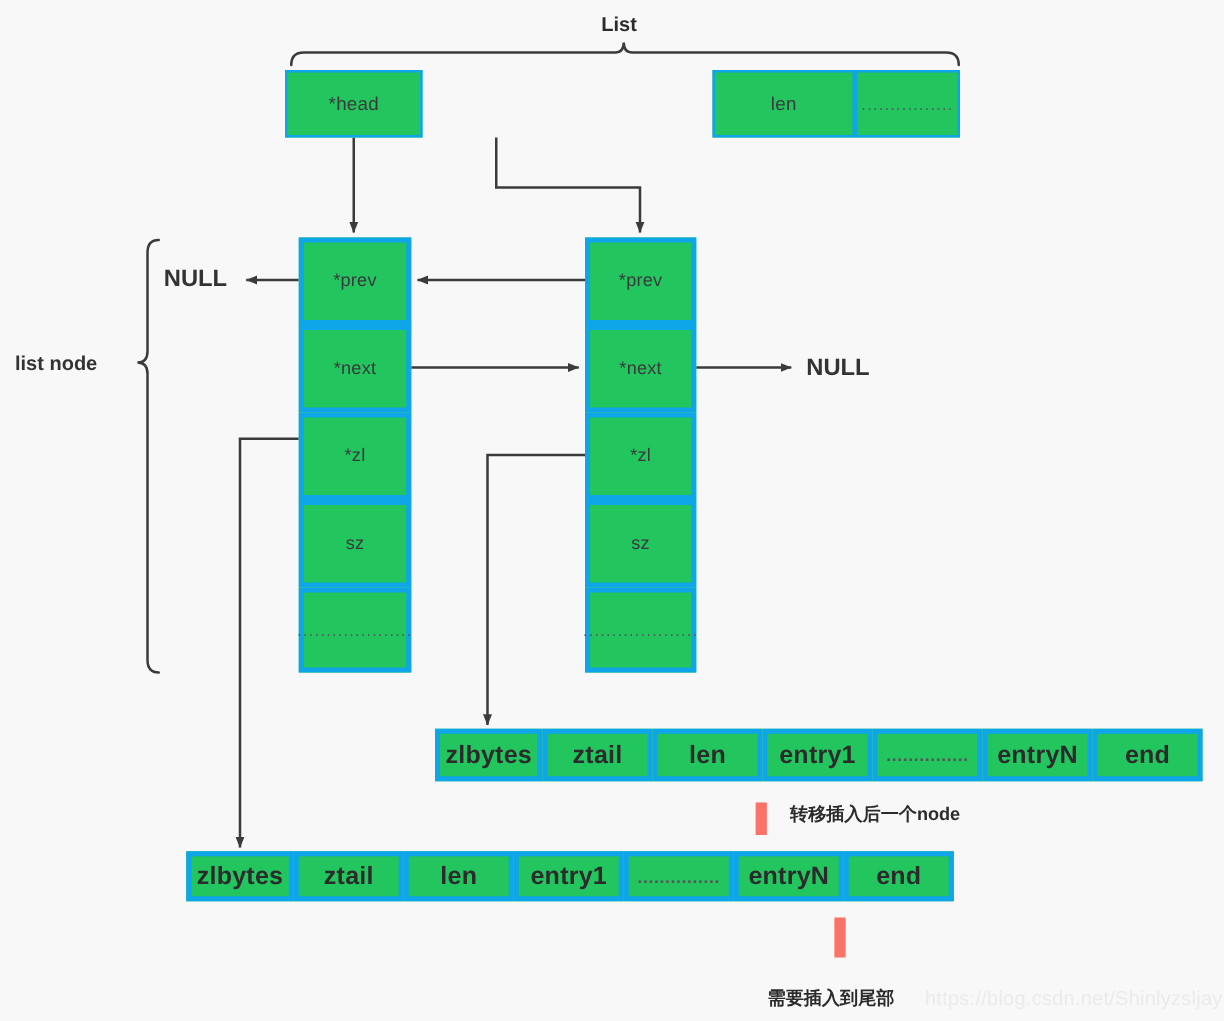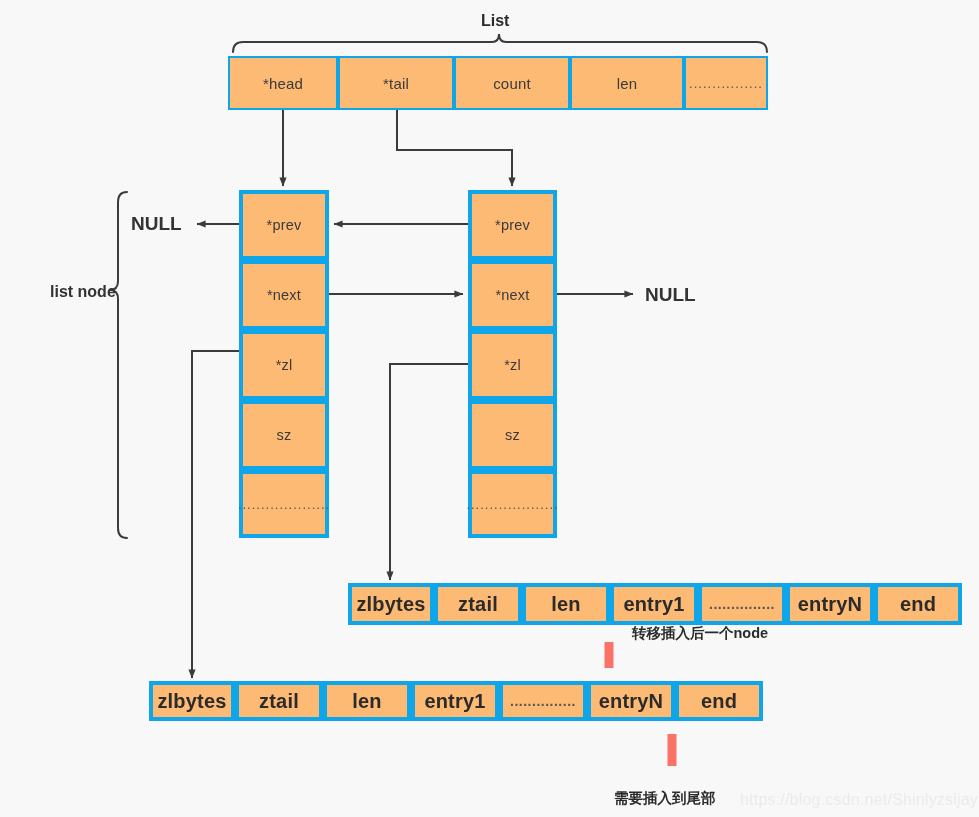--- a/index.html
+++ b/index.html
@@ -24,21 +24,21 @@
     position: absolute;
     left: 0; top: 0;
     width: 979px;
     height: 817px;
     pointer-events: none;
   }
   
   .cell {
     position: absolute;
     box-sizing: border-box;
-    background: #fdba74;
+    background: #22c55e;
     border: 4px solid #0ea5e9;
     display: flex;
     align-items: center;
     justify-content: center;
     color: #3a3a3a;
     font-size: 14.5px;
     letter-spacing: .2px;
   }
   .cell.dots {
     font-size: 13px;
@@ -80,21 +80,20 @@
   }
   .label-null {
     font-size: 19px;
     font-weight: 700;
     color: #333;
   }
   .label-listnode {
     font-size: 16px;
     font-weight: 700;
     color: #333;
-    margin-left: 38px;
   }
   .label-cn {
     font-size: 14.5px;
     font-weight: 700;
     color: #2b2b2b;
   }
   .watermark {
     position: absolute;
     font-size: 16px;
     color: #eceaea;
@@ -162,22 +161,20 @@
     </g>
 
     <g>
       <path d="M672,766 L672,734" fill="none" stroke="#fa7268" stroke-width="9" marker-end="url(#arrow-red)"></path>
     </g>
   </svg>
 
   <div class="label label-title" style="left:481px; top:12px;">List</div>
 
   <div class="cell list-cell" style="left:228px; top:56px; width:110px; height:54px;">*head</div>
-  <div class="cell list-cell" style="left:338px; top:56px; width:116px; height:54px;">*tail</div>
-  <div class="cell list-cell" style="left:454px; top:56px; width:116px; height:54px;">count</div>
   <div class="cell list-cell" style="left:570px; top:56px; width:114px; height:54px;">len</div>
   <div class="cell list-cell dots" style="left:684px; top:56px; width:84px; height:54px;">................</div>
 
   <div class="label label-listnode" style="left:12px; top:283px;">list node</div>
 
   <div class="label label-null" style="left:131px; top:213px;">NULL</div>
   <div class="label label-null" style="left:645px; top:284px;">NULL</div>
 
   <div class="cell node-cell" style="left:239px; top:190px; width:90px; height:70px;">*prev</div>
   <div class="cell node-cell" style="left:239px; top:260px; width:90px; height:70px;">*next</div>
@@ -192,21 +189,21 @@
   <div class="cell node-cell dots" style="left:468px; top:470px; width:89px; height:68px;">....................</div>
 
   <div class="cell zl-cell" style="left:348px; top:583px; width:86px; height:42px;">zlbytes</div>
   <div class="cell zl-cell" style="left:434px; top:583px; width:88px; height:42px;">ztail</div>
   <div class="cell zl-cell" style="left:522px; top:583px; width:88px; height:42px;">len</div>
   <div class="cell zl-cell" style="left:610px; top:583px; width:88px; height:42px;">entry1</div>
   <div class="cell zl-cell dots" style="left:698px; top:583px; width:88px; height:42px;">...............</div>
   <div class="cell zl-cell" style="left:786px; top:583px; width:88px; height:42px;">entryN</div>
   <div class="cell zl-cell" style="left:874px; top:583px; width:88px; height:42px;">end</div>
 
-  <div class="label label-cn" style="left:632px; top:624px;">转移插入后一个node</div>
+  <div class="label label-cn" style="left:632px; top:642px;">转移插入后一个node</div>
 
   <div class="cell zl-cell" style="left:149px; top:681px; width:86px; height:40px;">zlbytes</div>
   <div class="cell zl-cell" style="left:235px; top:681px; width:88px; height:40px;">ztail</div>
   <div class="cell zl-cell" style="left:323px; top:681px; width:88px; height:40px;">len</div>
   <div class="cell zl-cell" style="left:411px; top:681px; width:88px; height:40px;">entry1</div>
   <div class="cell zl-cell dots" style="left:499px; top:681px; width:88px; height:40px;">...............</div>
   <div class="cell zl-cell" style="left:587px; top:681px; width:88px; height:40px;">entryN</div>
   <div class="cell zl-cell" style="left:675px; top:681px; width:88px; height:40px;">end</div>
 
   <div class="label label-cn" style="left:614px; top:789px;">需要插入到尾部</div>

